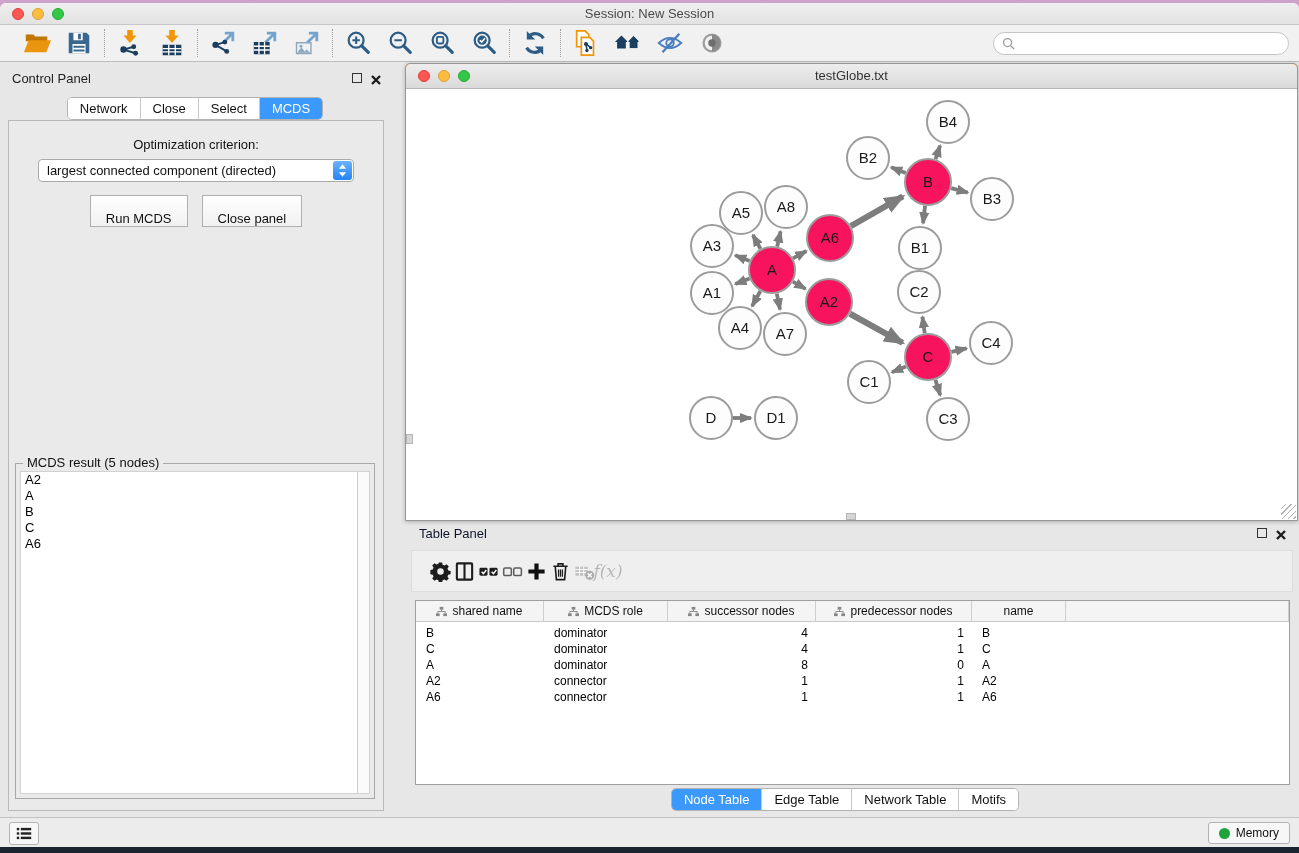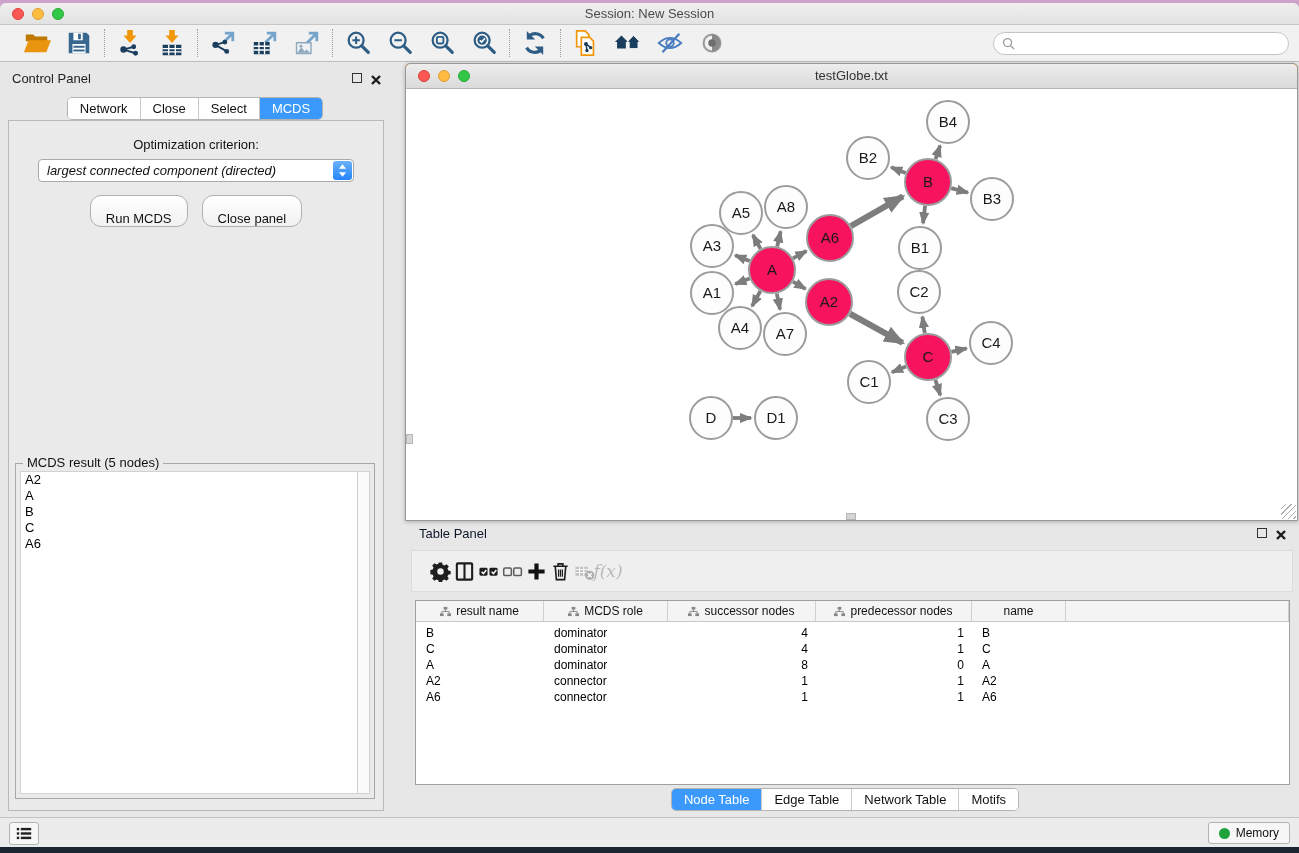--- a/index.html
+++ b/index.html
@@ -45,28 +45,28 @@
   .cp-tabs .tabgrp, .tp-tabs .tabgrp { display:flex; border:1px solid #b3b3b3; border-radius:5px; overflow:hidden; background:#fff; }
   .tab, .seg { font-size:13px; padding:2px 12px; height:21px; line-height:17px; background:#fff; color:#111;
                border-left:1px solid #c9c9c9; cursor:default; }
   .tab:first-child, .seg:first-child { border-left:none; }
   .tab.active, .seg.active { background:#3b99fc; color:#fff; }
 
   .cp-body { position:absolute; left:8px; right:6px; top:55px; bottom:6px;
              border:1px solid #b9b9b9; background:#eaeaea; }
   .opt-label { margin-top:16px; text-align:center; font-size:13px; color:#111; }
   .select { margin:7px auto 0; width:316px; height:23px; background:#fff; border:1px solid #a9a9a9;
-            border-radius:4px; position:relative; font-size:13px; line-height:21px; padding-left:8px; color:#111;font-style:italic; }
+            border-radius:4px; position:relative; font-size:13px; line-height:21px; padding-left:8px; color:#111; }
   .select .stepper { position:absolute; right:1px; top:1px; width:19px; height:19px; border-radius:3px;
                      background:linear-gradient(#6cb2fb,#2484f8); display:flex; flex-direction:column;
                      align-items:center; justify-content:center; gap:1px; }
   .stepper svg { width:9px; height:6px; display:block; }
   .btn-row { margin-top:13px; display:flex; justify-content:center; gap:14px; }
   .btn { height:32px; padding:15px 15px; font-size:13px; font-family:"Liberation Sans",sans-serif;
-         background:linear-gradient(#ffffff,#f1f1f1); border:1px solid #b0b0b0; border-radius:11px; color:#111; }
+         background:linear-gradient(#ffffff,#f1f1f1); border:1px solid #b0b0b0; border-radius:0; color:#111; }
 
   .groupbox { position:absolute; left:6px; right:8px; top:342px; bottom:11px; border:1px solid #a8a8a8; }
   .groupbox .legend { position:absolute; top:-9px; left:7px; background:#eaeaea; padding:0 4px; font-size:13px; color:#111; }
   .mcds-list { position:absolute; left:4px; right:4px; top:7px; bottom:4px; background:#fff;
                border:1px solid #d2d2d2; overflow:hidden; }
   .mcds-list .scroll-track { position:absolute; top:0; bottom:0; right:0; width:12px;
                              background:#fbfbfb; border-left:1px solid #cccccc; }
   .mcds-item { font-size:13px; line-height:16px; padding-left:4px; color:#000; }
 
   
@@ -527,21 +527,21 @@
       </div>
     <div class="ntable">
       <div class="trow thead">
           <div class="hcell">
             <svg viewBox="0 0 12 12">
               <rect x="4" y="1" width="4" height="3" fill="#868686"></rect>
               <rect x="0" y="8" width="4" height="3" fill="#868686"></rect>
               <rect x="8" y="8" width="4" height="3" fill="#868686"></rect>
               <path d="M6 4v2M2 8V6h8v2" stroke="#868686" fill="none"></path>
             </svg>
-            <span>result name</span>
+            <span>shared name</span>
           </div>
           <div class="hcell">
             <svg viewBox="0 0 12 12">
               <rect x="4" y="1" width="4" height="3" fill="#868686"></rect>
               <rect x="0" y="8" width="4" height="3" fill="#868686"></rect>
               <rect x="8" y="8" width="4" height="3" fill="#868686"></rect>
               <path d="M6 4v2M2 8V6h8v2" stroke="#868686" fill="none"></path>
             </svg>
             <span>MCDS role</span>
           </div>

